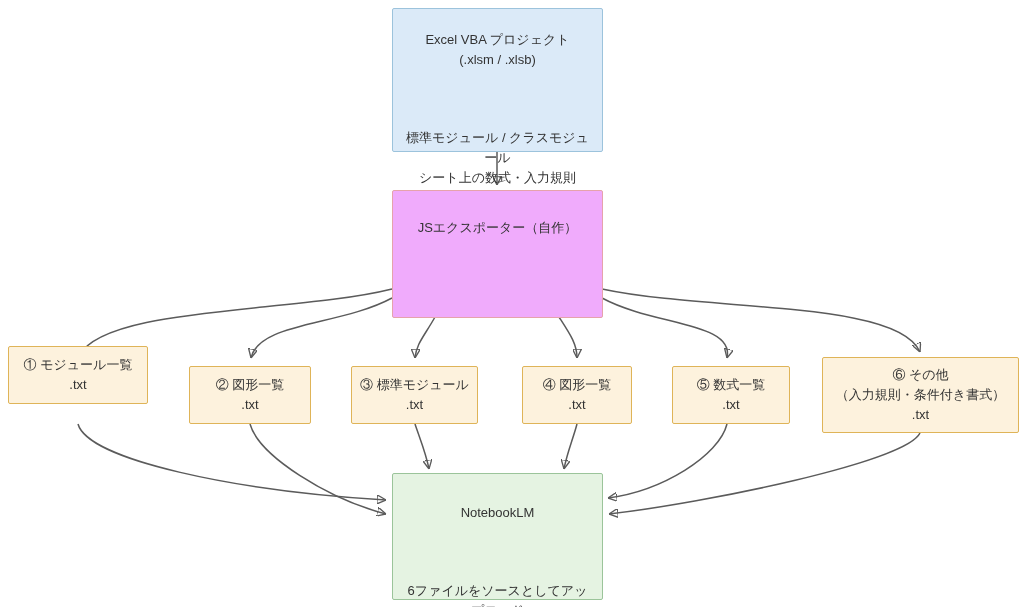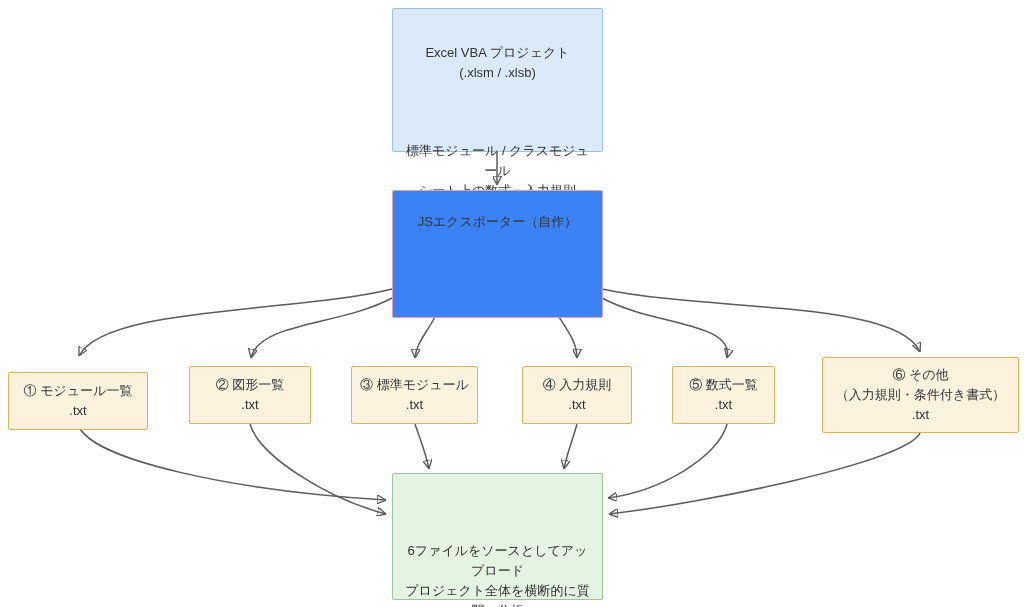--- a/index.html
+++ b/index.html
@@ -9,22 +9,22 @@
   }
   .edges { position:absolute; left:0; top:0; width:1024px; height:607px; }
   .edges path { fill:none; stroke:#5b5b5b; stroke-width:1.5; }
   .node {
     position:absolute; box-sizing:border-box;
     border:1px solid; border-radius:2px;
     text-align:center; font-size:13px; line-height:20px;
     white-space:pre-line;
   }
   .node .node-body { margin-top:38px; }
-  .n-blue   { background:#dbeaf8; border-color:#9cc3dc; padding-top:14px; }
-  .n-pink   { background:#3b82f6; border-color:#e6a3ab; padding-top:1px; }
+  .n-blue   { background:#dbeaf8; border-color:#9cc3dc; padding-top:1px; }
+  .n-pink   { background:#f0abfc; border-color:#e6a3ab; padding-top:7px; }
   .n-green  { background:#e5f3e2; border-color:#9bc49a; padding-top:9px; }
   .n-yellow { background:#fdf2dd; border-color:#dfb458;
               display:flex; align-items:center; justify-content:center; }
 </style>
 </head>
 <body>
 
 <div class="canvas">
 
   <svg class="edges" viewBox="0 0 1024 607" xmlns="http://www.w3.org/2000/svg">
@@ -54,51 +54,52 @@
     <div class="node-body">標準モジュール / クラスモジュ
 ール
 シート上の数式・入力規則
 名前定義・図形・条件付き書式</div>
   </div>
 
   <div class="node n-pink" style="left:392px; top:190px; width:211px; height:128px;">
     <div class="node-title">JSエクスポーター（自作）</div>
   </div>
 
-  <div class="node n-yellow" style="left:8px; top:372px; width:140px; height:58px;text-align:center;">
+  <div class="node n-yellow" style="left:8px; top:346px; width:140px; height:58px;text-align:center;">
     <div>① モジュール一覧
 .txt</div>
   </div>
 
   <div class="node n-yellow" style="left:189px; top:366px; width:122px; height:58px;">
     <div>② 図形一覧
 .txt</div>
   </div>
 
   <div class="node n-yellow" style="left:351px; top:366px; width:127px; height:58px;">
     <div>③ 標準モジュール
 .txt</div>
   </div>
 
   <div class="node n-yellow" style="left:522px; top:366px; width:110px; height:58px;">
-    <div>④ 入力規則
+    <div>④ 図形一覧
 .txt</div>
   </div>
 
-  <div class="node n-yellow" style="left:672px; top:366px; width:103px; height:58px;">
+  <div class="node n-yellow" style="left:672px; top:366px; width:118px; height:58px;">
     <div>⑤ 数式一覧
 .txt</div>
   </div>
 
   <div class="node n-yellow" style="left:822px; top:357px; width:197px; height:76px;">
     <div>⑥ その他
 （入力規則・条件付き書式）
 .txt</div>
   </div>
 
   <div class="node n-green" style="left:392px; top:473px; width:211px; height:127px;">
+    <div class="node-title">NotebookLM</div>
     <div class="node-body">6ファイルをソースとしてアッ
 プロード
 プロジェクト全体を横断的に質
 問・分析</div>
   </div>
 
 </div>
 
 </body></html>

